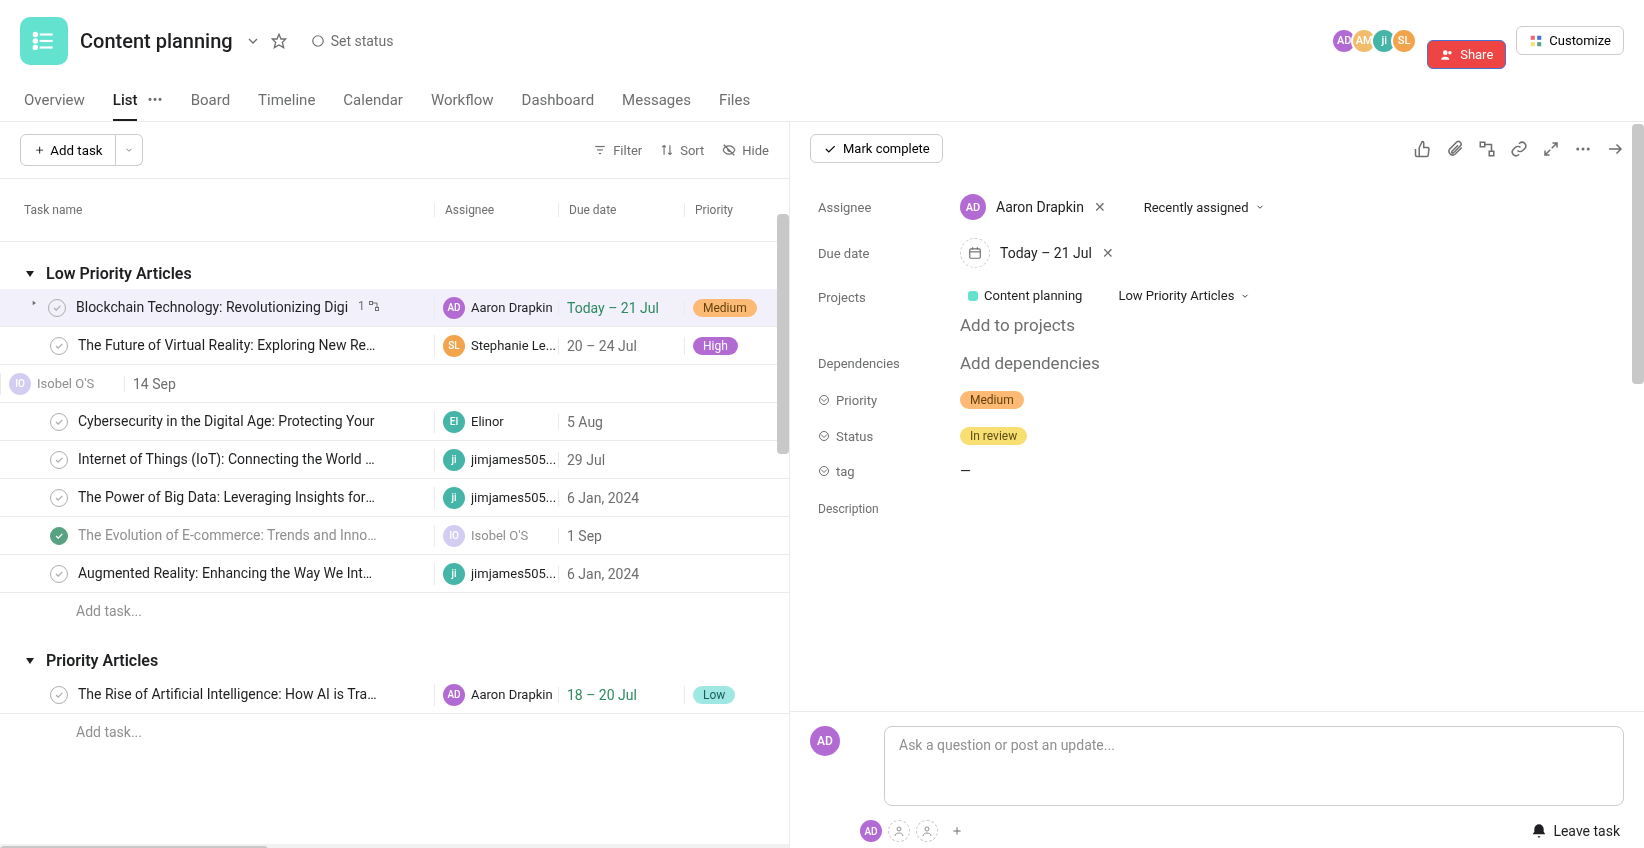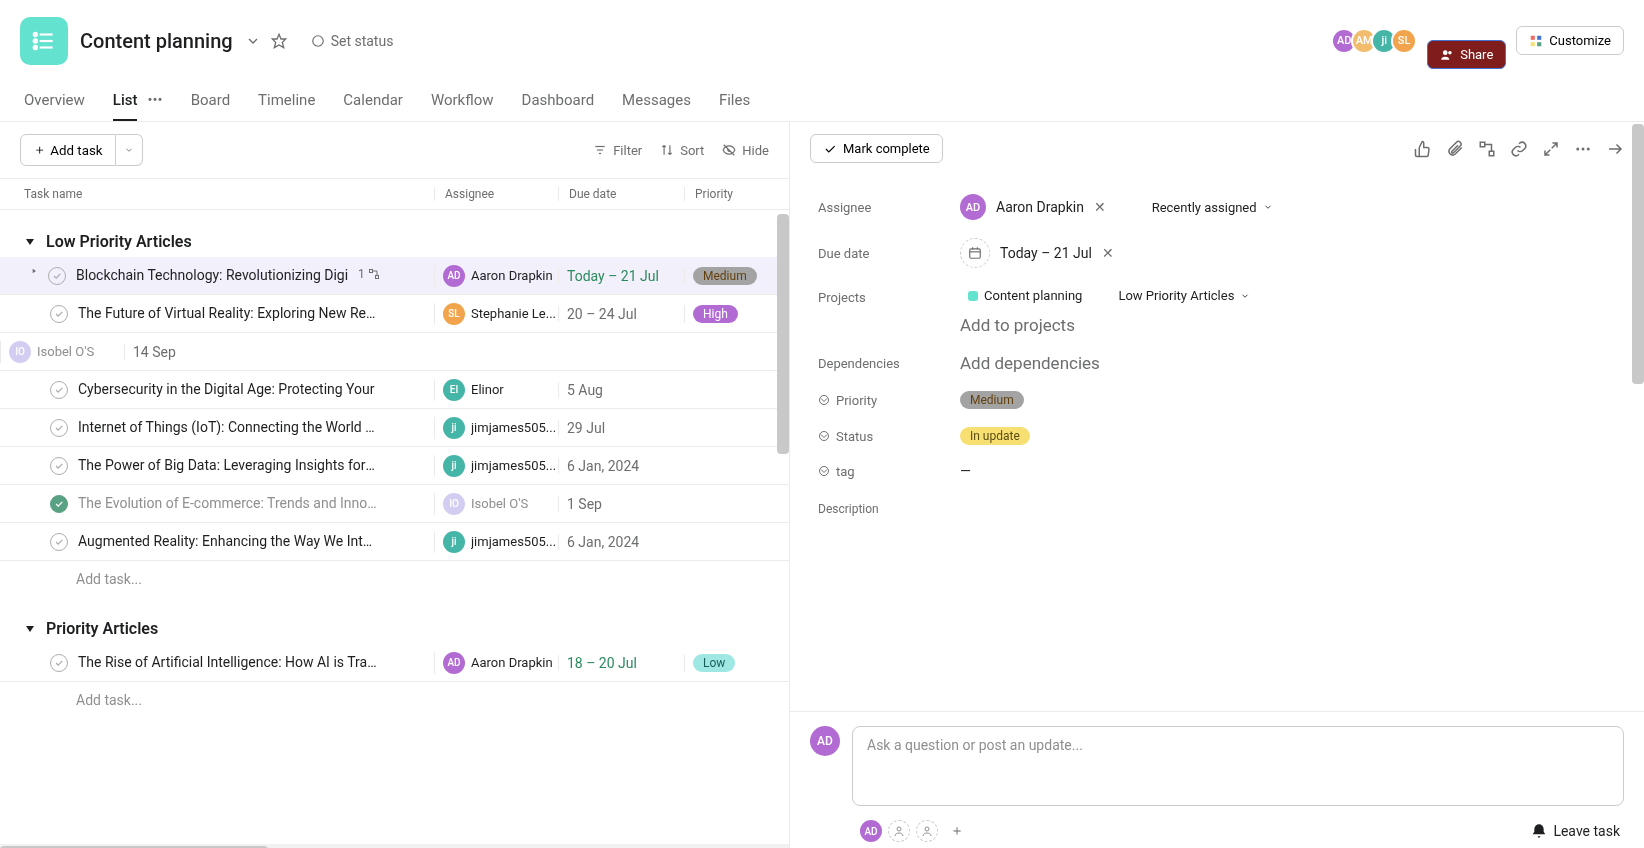--- a/index.html
+++ b/index.html
@@ -8,52 +8,52 @@
 .project-icon { width: 48px; height: 48px; background: #63e2d0; border-radius: 10px; display: flex; align-items: center; justify-content: center; }
 .project-icon svg { width: 26px; height: 26px; }
 .project-title { font-size: 20px; font-weight: 500; }
 .header-icons { display: flex; gap: 10px; align-items: center; color: #6d6e6f; }
 .header-right { margin-left: auto; display: flex; gap: 10px; align-items: center; }
 .avatar-stack { display: flex; }
 .avatar-stack .avatar { margin-left: -6px; }
 .avatar { width: 26px; height: 26px; border-radius: 50%; display: flex; align-items: center; justify-content: center; font-size: 11px; color: #fff; font-weight: 500; border: 2px solid #fff; }
 .avatar.lg { width: 30px; height: 30px; font-size: 12px; }
 .btn { display: inline-flex; align-items: center; gap: 6px; padding: 6px 12px; border-radius: 6px; border: 1px solid #cfcbcb; background: #fff; cursor: pointer; font-size: 13px; }
-.btn-primary { background: #7f1d1d; color: #fff; border-color: #4573d2; margin-top: 28px; }
+.btn-primary { background: #ef4444; color: #fff; border-color: #4573d2; margin-top: 28px; }
 .tabs { display: flex; gap: 28px; padding: 0 24px; border-bottom: 1px solid #edeae9; }
 .tab { padding: 10px 0; color: #6d6e6f; cursor: pointer; font-size: 15px; }
 .tab.active { color: #1e1f21; font-weight: 500; border-bottom: 2px solid #1e1f21; }
 .tab-more { color: #6d6e6f; }
 .main { display: flex; height: calc(100% - 110px); }
 .left-pane { width: 790px; border-right: 1px solid #edeae9; display: flex; flex-direction: column; overflow: hidden; position: relative; }
 .toolbar { display: flex; gap: 18px; padding: 12px 20px; align-items: center; color: #6d6e6f; }
 .tool-item { display: flex; gap: 6px; align-items: center; cursor: pointer; font-size: 13px; }
 .add-task-btn { display: flex; }
 .add-task-btn .main-btn { border: 1px solid #cfcbcb; border-radius: 6px 0 0 6px; padding: 6px 12px; display: inline-flex; gap: 4px; align-items: center; background: #fff; cursor: pointer; }
 .add-task-btn .drop-btn { border: 1px solid #cfcbcb; border-left: none; border-radius: 0 6px 6px 0; padding: 6px 8px; background: #fff; cursor: pointer; }
-.table-header { display: flex; padding: 8px 0; border-top: 1px solid #edeae9; border-bottom: 1px solid #edeae9; font-size: 12px; color: #6d6e6f; }
+.table-header { display: flex; padding: 24px 0; border-top: 1px solid #edeae9; border-bottom: 1px solid #edeae9; font-size: 12px; color: #6d6e6f; }
 .col-task { flex: 0 0 434px; padding-left: 24px; }
 .col-assignee { flex: 0 0 124px; border-left: 1px solid #edeae9; padding-left: 10px; }
 .col-due { flex: 0 0 126px; border-left: 1px solid #edeae9; padding-left: 10px; }
 .col-priority { flex: 0 0 90px; border-left: 1px solid #edeae9; padding-left: 10px; }
 .section { padding-top: 18px; }
 .section-header { display: flex; align-items: center; gap: 10px; padding: 4px 24px 6px; font-weight: 600; font-size: 16px; cursor: pointer; }
 .task-row { display: flex; align-items: center; height: 38px; border-bottom: 1px solid #edeae9; }
 .task-row.selected { background: #f2f0fb; }
 .task-row .t-name { flex: 0 0 434px; display: flex; align-items: flex-start; gap: 10px; padding-left: 50px; overflow: hidden; white-space: nowrap; }
 .task-row .t-name .name-text { overflow: hidden; text-overflow: ellipsis; max-width: 300px; }
 .task-row.complete .name-text { color: #8f8f8f; }
 .task-row .t-assignee { flex: 0 0 124px; border-left: 1px solid #edeae9; padding-left: 8px; display: flex; align-items: center; gap: 6px; overflow: hidden; }
 .task-row .t-due { flex: 0 0 126px; border-left: 1px solid #edeae9; padding-left: 8px; color: #6d6e6f; }
 .task-row .t-priority { flex: 0 0 90px; border-left: 1px solid #edeae9; padding-left: 8px; }
 .check-circle { width: 18px; height: 18px; border: 1.5px solid #afabac; border-radius: 50%; display: flex; align-items: center; justify-content: center; flex-shrink: 0; }
 .check-circle.done { background: #58a182; border-color: #58a182; color: #fff; }
 .check-circle svg { width: 10px; height: 10px; }
 .pill { display: inline-block; padding: 2px 10px; border-radius: 10px; font-size: 12px; }
-.pill-medium { background: #a3a3a3; color: #63410e; }
+.pill-medium { background: #fdba74; color: #63410e; }
 .pill-high { background: #b36bd4; color: #fff; }
 .pill-low { background: #9ee7e3; color: #1a5e5b; }
 .pill-review { background: #f8df72; color: #5b4e13; }
 .add-task-link { padding: 10px 24px 10px 76px; color: #8f8f8f; cursor: pointer; }
 .project-dot { width: 10px; height: 10px; border-radius: 3px; background: #63e2d0; display: inline-block; }
 .due-green { color: #2b8a5d !important; }
 .subtask-count { font-size: 12px; color: #6d6e6f; display: flex; align-items: center; gap: 3px; }
 .right-pane { flex: 1; display: flex; flex-direction: column; overflow: hidden; position: relative; }
 .detail-toolbar { display: flex; align-items: center; padding: 12px 20px; gap: 14px; }
 .detail-toolbar .spacer { flex: 1; }
@@ -63,21 +63,21 @@
 .field-row { display: flex; padding: 9px 0; align-items: center; }
 .field-label { flex: 0 0 142px; font-size: 13px; color: #6d6e6f; display: flex; align-items: center; gap: 6px; }
 .field-value { display: flex; align-items: center; gap: 10px; flex-wrap: wrap; }
 .date-circle { width: 30px; height: 30px; border: 1px dashed #cfcbcb; border-radius: 50%; display: flex; align-items: center; justify-content: center; color: #6d6e6f; }
 .chip { display: inline-flex; align-items: center; gap: 6px; padding: 2px 8px; font-size: 13px; cursor: pointer; }
 .remove-x { color: #6d6e6f; cursor: pointer; }
 .muted-link { color: #6d6e6f; font-size: 17px; cursor: pointer; }
 .section-label { color: #6d6e6f; font-size: 12px; margin-top: 14px; }
 .comment-area { border-top: 1px solid #edeae9; padding: 14px 20px; display: flex; gap: 12px; flex-direction: column; }
 .comment-input-row { display: flex; gap: 12px; }
-.comment-box { flex: 1; border: 1px solid #cfcbcb; border-radius: 8px; padding: 10px 14px; color: #8f8f8f; min-height: 80px; }
+.comment-box { flex: 1; border: 1px solid #cfcbcb; border-radius: 8px; padding: 10px 14px; color: #8f8f8f; min-height: 80px; margin-left: 32px; }
 .footer-row { display: flex; align-items: center; justify-content: space-between; padding: 2px 4px 4px 50px; }
 .collab { display: flex; gap: 6px; align-items: center; }
 .leave-task { display: flex; gap: 6px; align-items: flex-end; cursor: pointer; font-size: 14px; }
 .hscroll { position: absolute; bottom: 0; left: 0; right: 0; height: 16px; background: #f1f1f1; }
 .hscroll .thumb { position: absolute; left: 0; top: 2px; bottom: 2px; width: 34%; background: #c8c8c8; border-radius: 4px; }
 .vscroll { position: absolute; top: 0; right: 0; bottom: 0; width: 14px; background: transparent; }
 .vscroll .thumb { position: absolute; right: 0; top: 2px; width: 12px; height: 240px; background: #c8c8c8; border-radius: 4px; }
 svg { display: block; }
 .caret-right { width: 8px; height: 8px; }
 .assignee-name { overflow: hidden; text-overflow: ellipsis; white-space: nowrap; font-size: 13px; }
@@ -420,21 +420,21 @@
         </span>
     </div>
     <div class="detail-body">
 
       <div class="field-row">
         <div class="field-label">Assignee</div>
         <div class="field-value">
           <div class="avatar" id="det-asg-av" style="background: rgb(179, 107, 212); border: none;">AD</div>
           <span>Aaron Drapkin</span>
           <span class="remove-x">✕</span>
-          <span class="chip" style="margin-left:28px;">
+          <span class="chip" style="margin-left:20px;">
             <span>Recently assigned</span>
             <svg width="10" height="10" viewBox="0 0 24 24" fill="none" stroke="currentColor" stroke-width="2">
                 <polyline points="6 9 12 15 18 9"></polyline>
               </svg>
           </span>
         </div>
       </div>
 
       <div class="field-row">
         <div class="field-label">Due date</div>
@@ -493,21 +493,21 @@
 
       <div class="field-row">
         <div class="field-label">
           <svg width="12" height="12" viewBox="0 0 24 24" fill="none" stroke="currentColor" stroke-width="2">
               <circle cx="12" cy="12" r="9"></circle>
               <polyline points="6 9 12 15 18 9"></polyline>
             </svg>
           <span>Status</span>
         </div>
         <div class="field-value">
-            <span class="pill pill-review">In update</span>
+            <span class="pill pill-review">In review</span>
           </div>
       </div>
 
       <div class="field-row">
         <div class="field-label">
           <svg width="12" height="12" viewBox="0 0 24 24" fill="none" stroke="currentColor" stroke-width="2">
               <circle cx="12" cy="12" r="9"></circle>
               <polyline points="6 9 12 15 18 9"></polyline>
             </svg>
           <span>tag</span>

